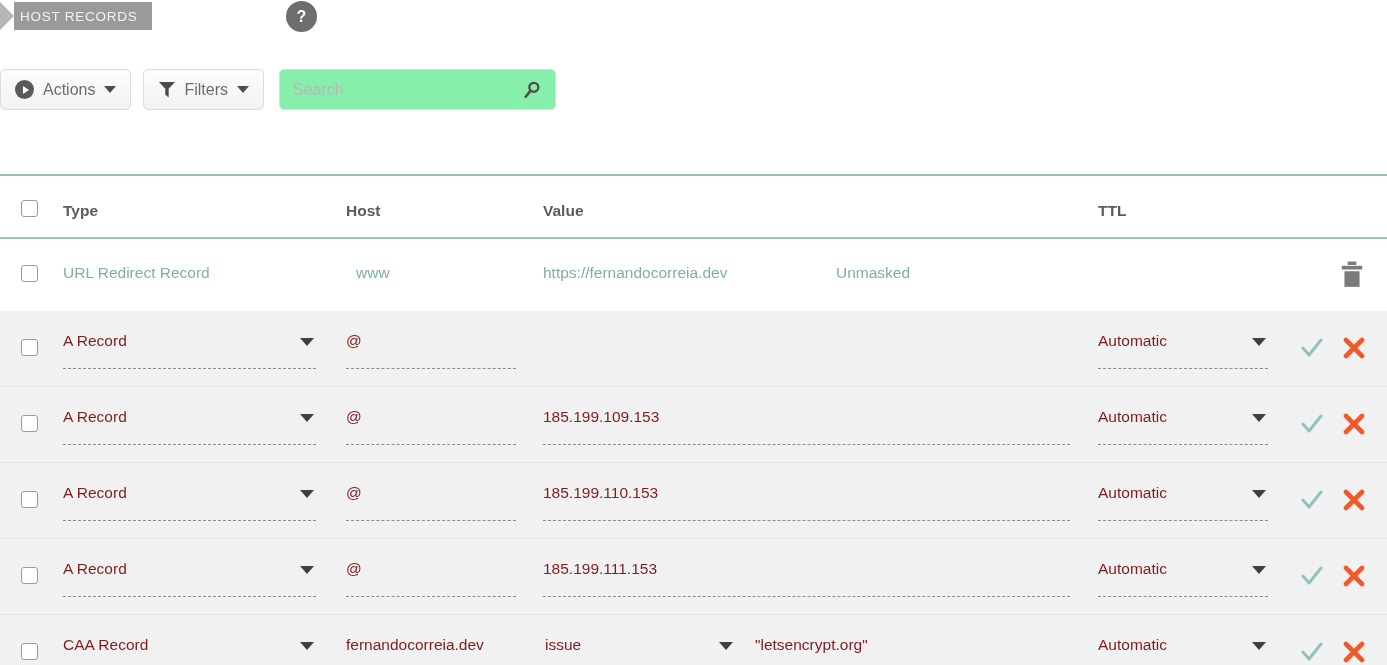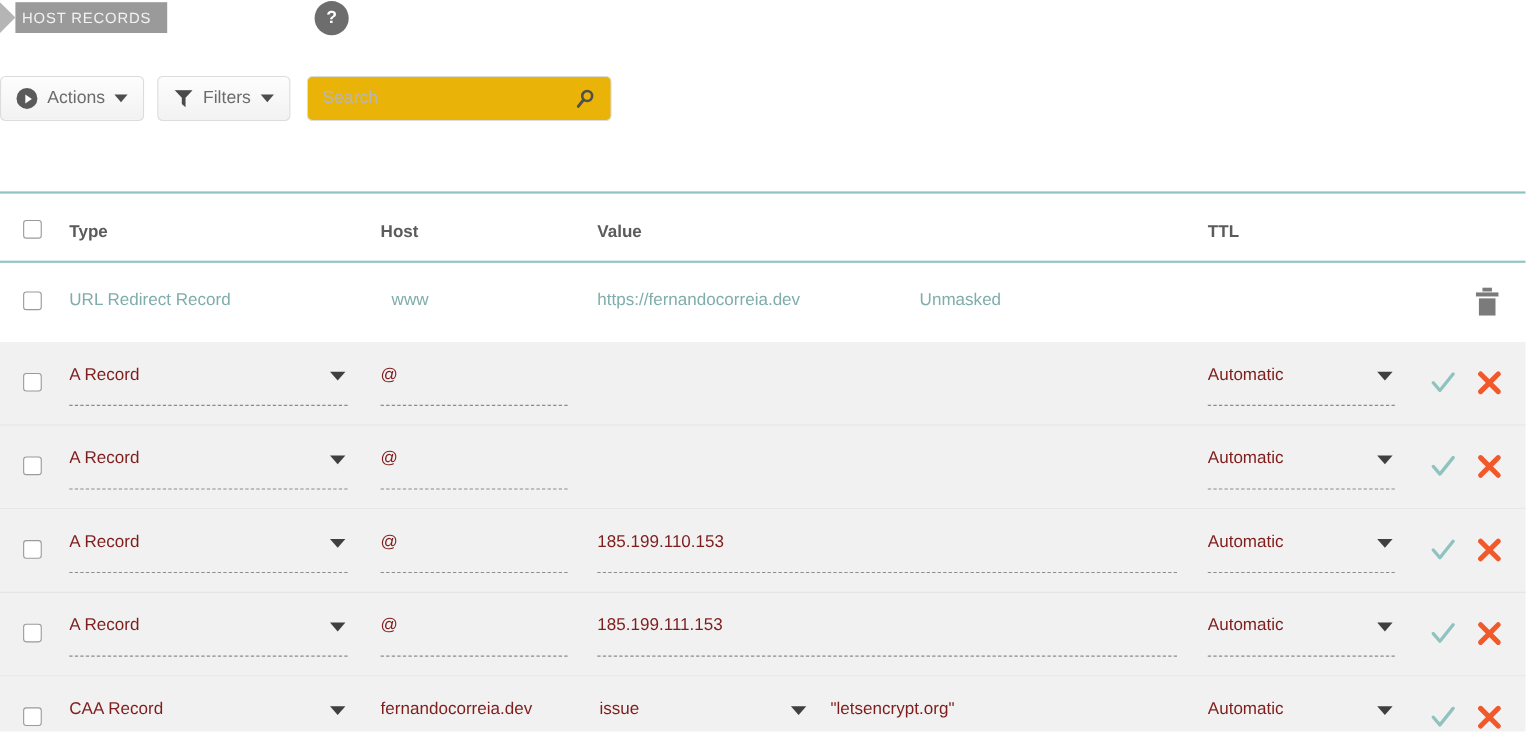--- a/index.html
+++ b/index.html
@@ -63,21 +63,21 @@
   .ic-funnel { width:17px; height:16px; flex:none; background:#4a4a4a;
     clip-path: polygon(0 0, 100% 0, 60% 46%, 60% 100%, 40% 82%, 40% 46%); }
 
   .caret { width:0;height:0; flex:none;
     border-left:6px solid transparent; border-right:6px solid transparent;
     border-top:7px solid #4d4d4d; }
 
   .search-wrap {
     margin-left:15px; position:relative;
     width:277px; height:41px;
-    border:1px solid #dcdcdc; border-radius:5px; background:#eab308;
+    border:1px solid #dcdcdc; border-radius:5px; background:#86efac;
   }
   .search-wrap input {
     width:100%; height:100%; border:0; outline:none; background:transparent;
     padding:0 44px 0 13px; font-size:16px; color:#585858;
     font-family:"Liberation Sans", sans-serif;
   }
   .search-wrap input::placeholder { color:#b7b7b7; }
   .mag {
     position:absolute; right:14px; top:11px; width:18px; height:18px;
     cursor:pointer;
@@ -209,20 +209,21 @@
       </svg>
     </div>
 
     <div class="row shade">
       <div class="cbx"></div>
       <div class="fld sel" style="left:63px;width:253px">
         <span>A Record</span>
         <span class="dcaret"></span>
       </div>
       <div class="fld" style="left:346px;width:170px">@</div>
+      <div class="fld" style="left:543px;width:527px">185.199.109.153</div>
       <div class="fld sel" style="left:1098px;width:170px">
         <span>Automatic</span>
         <span class="dcaret"></span>
       </div>
       <svg class="ok" viewBox="0 0 22 22">
         <polyline points="2,11 8,18 20,3" fill="none" stroke="#8fc3c0" stroke-width="3" stroke-linecap="round" stroke-linejoin="round"></polyline>
       </svg>
       <svg class="del-x" viewBox="0 0 22 22">
         <line x1="3" y1="3" x2="19" y2="19" stroke="#f1592a" stroke-width="4.6" stroke-linecap="round"></line>
         <line x1="19" y1="3" x2="3" y2="19" stroke="#f1592a" stroke-width="4.6" stroke-linecap="round"></line>

